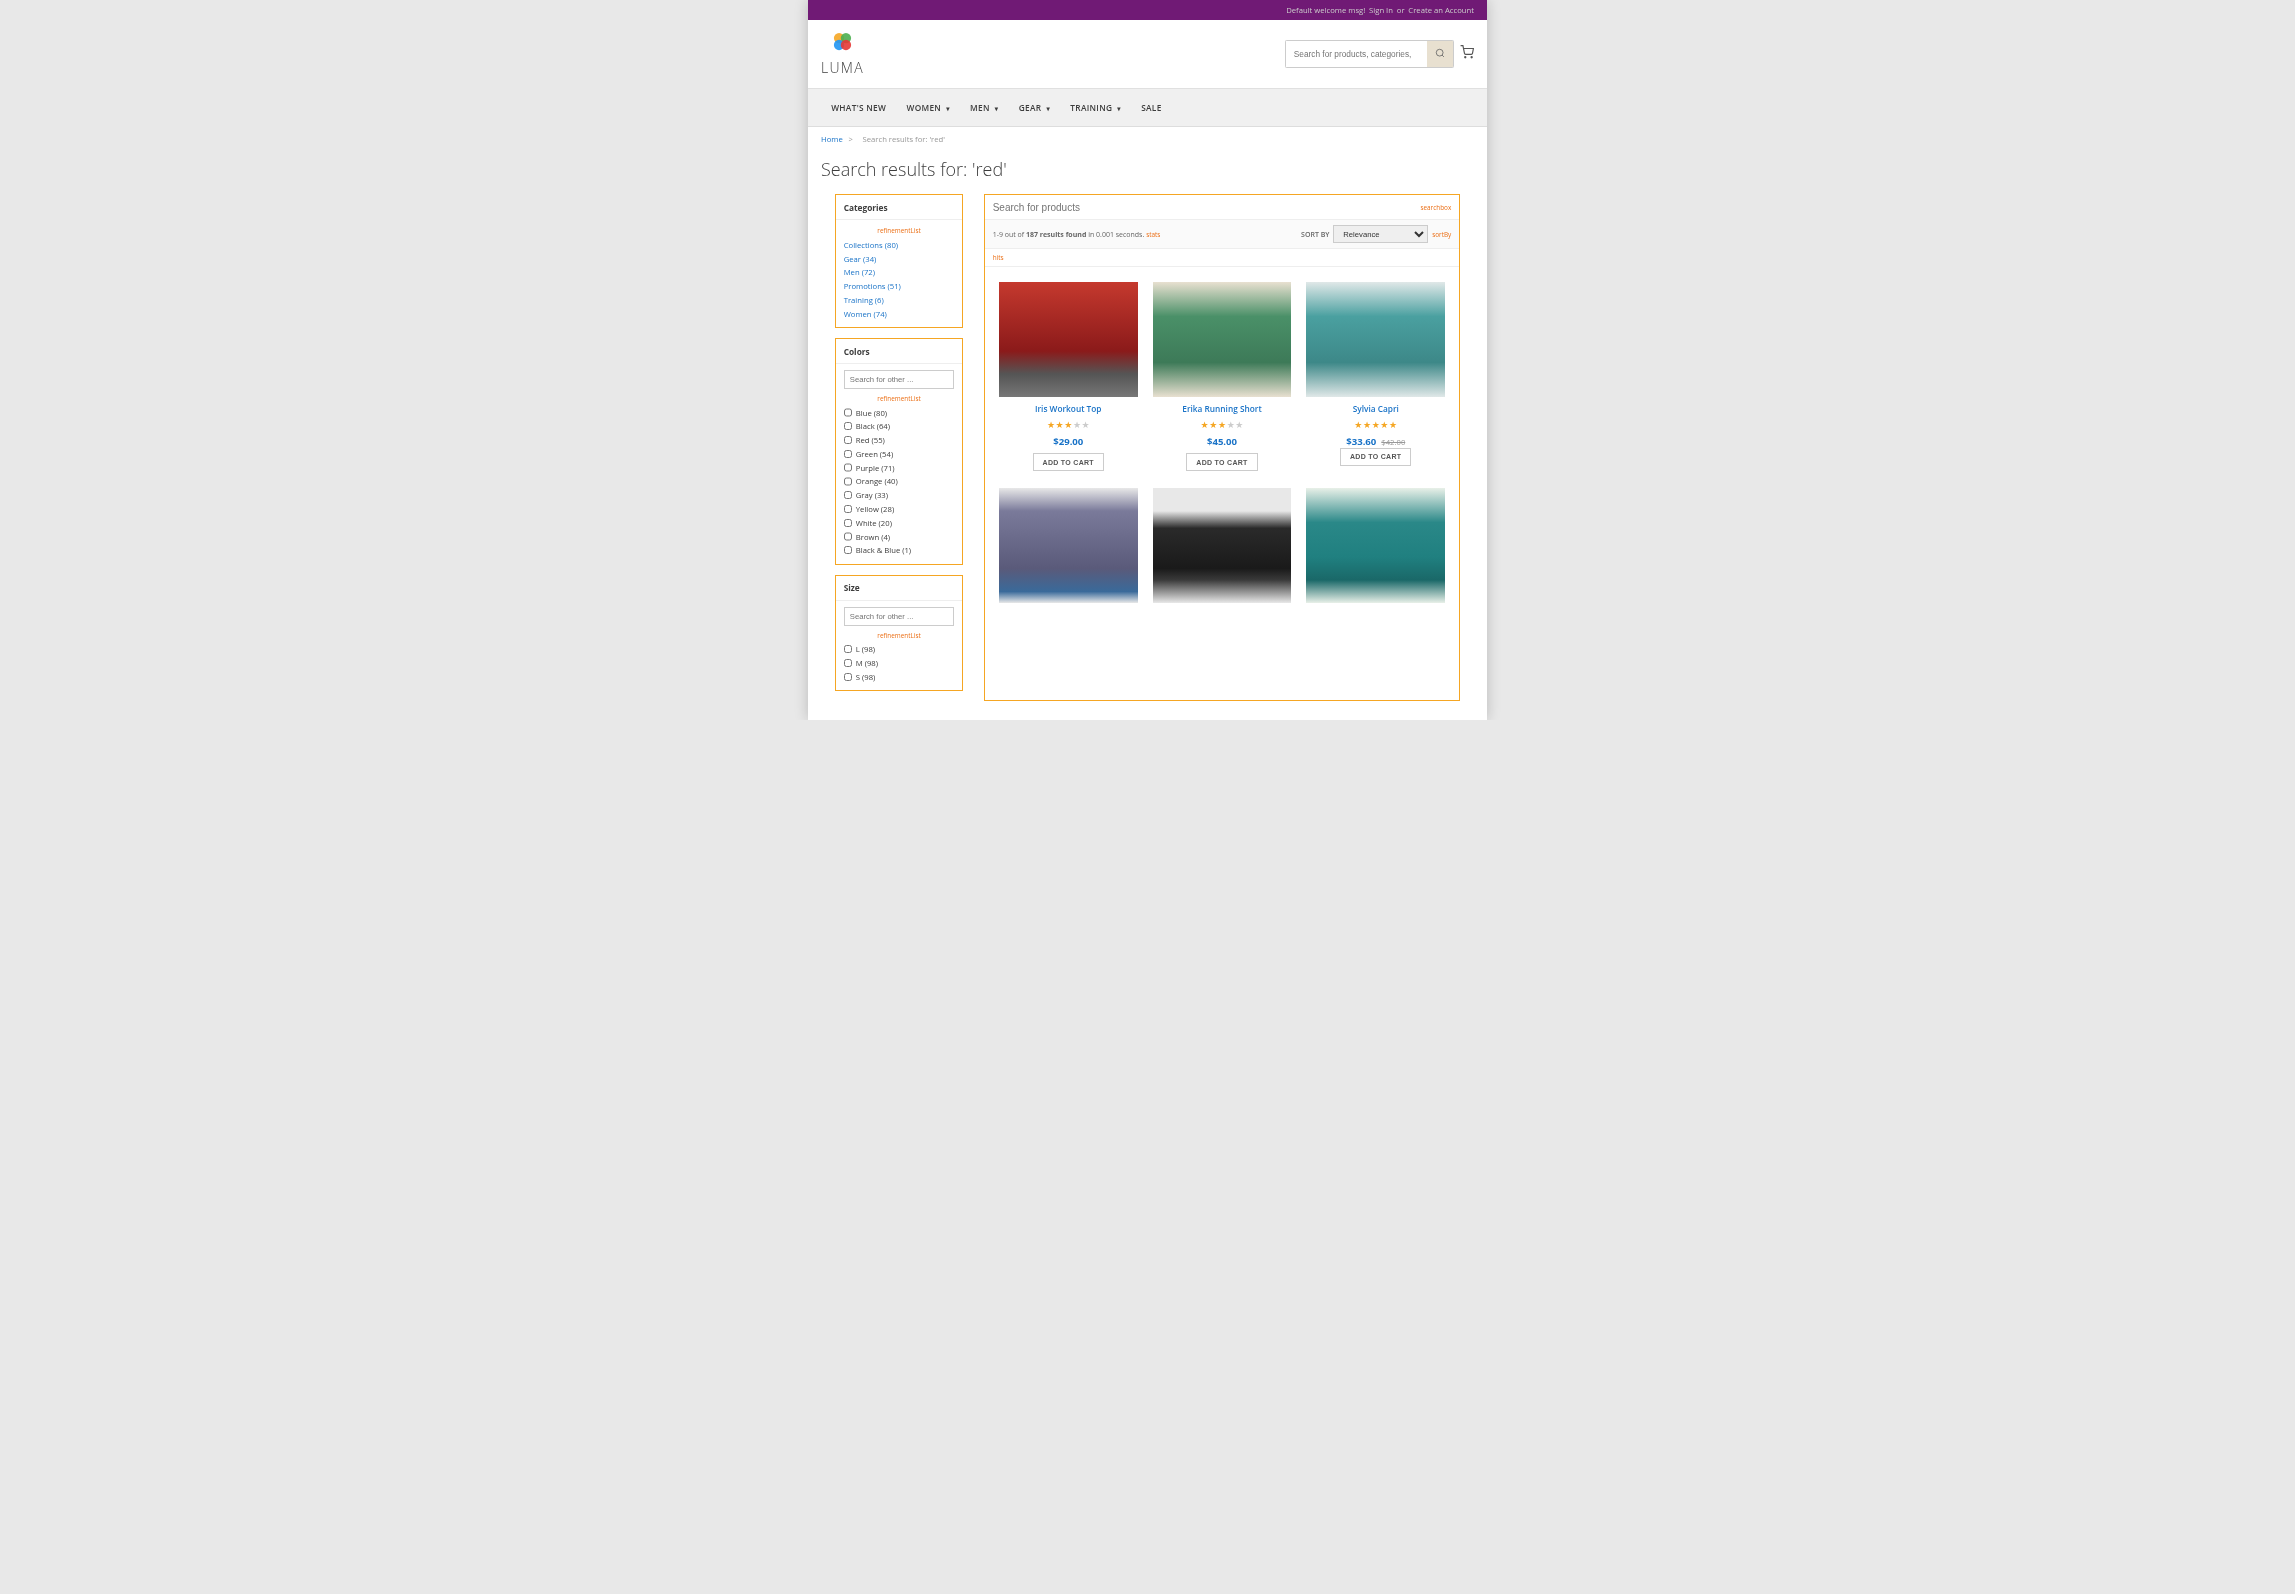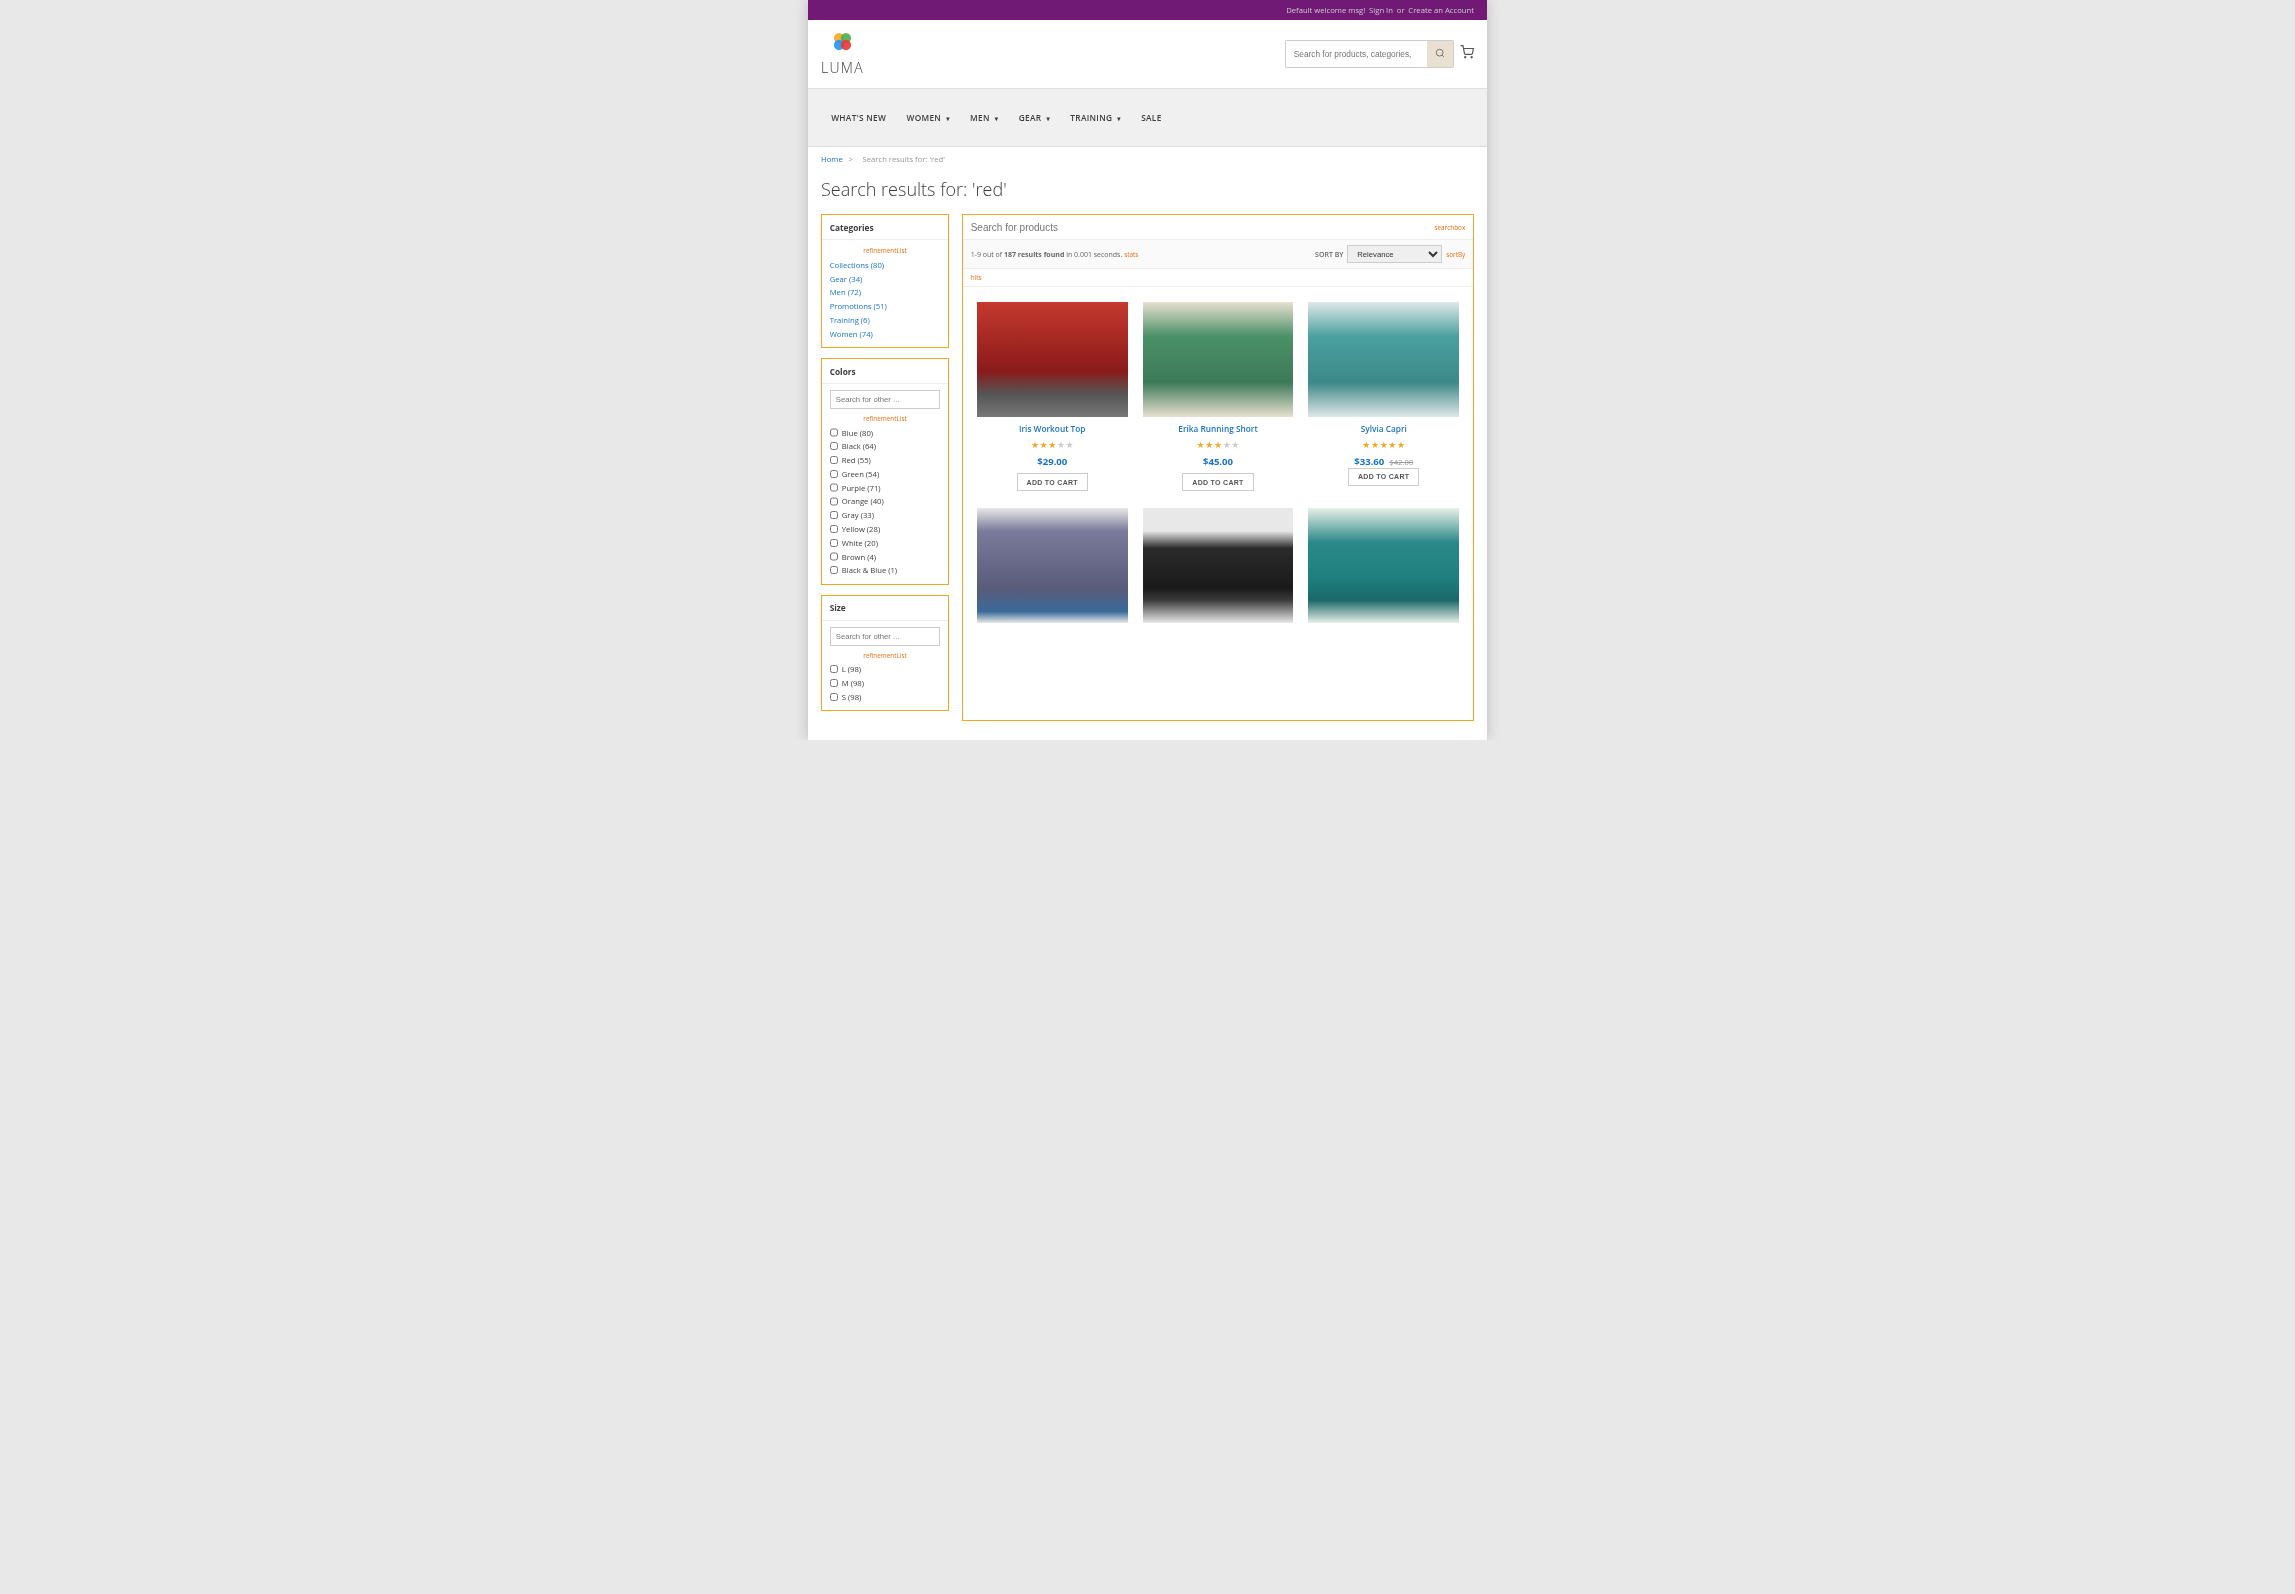--- a/index.html
+++ b/index.html
@@ -15,36 +15,36 @@
     .header { display: flex; align-items: center; justify-content: space-between; padding: 10.2px 13px; border-bottom: 0.6px solid #e0e0e0; }
     .logo { display: flex; align-items: center; gap: 5.1px; text-decoration: none; flex-direction: column; }
     .logo-text { font-size: 14px; font-weight: 300; color: #3d3d3d; letter-spacing: 1.3px; text-transform: uppercase; }
     .header-right { display: flex; align-items: center; gap: 6.4px; }
     .search-bar { display: flex; align-items: center; border: 0.6px solid #ccc; border-radius: 1.3px; overflow: hidden; }
     .search-bar input { border: none; outline: none; padding: 5.1px 7.7px; font-size: 8.3px; width: 141px; color: #666; }
     .search-bar button { background: #e8e0d0; border: none; padding: 5.1px 7.7px; cursor: pointer; color: #666; }
     .cart-icon-btn { background: none; border: none; cursor: pointer; font-size: 13px; color: #555; }
 
     
-    .nav { background: #f0f0f0; border-bottom: 0.6px solid #ddd; padding: 14px 13px; }
+    .nav { background: #f0f0f0; border-bottom: 0.6px solid #ddd; padding: 4px 13px; }
     .nav ul { display: flex; list-style: none; gap: 0; }
     .nav ul li a { display: block; padding: 9px 10.2px; color: #3d3d3d; text-decoration: none; font-size: 8.3px; font-weight: 600; text-transform: uppercase; letter-spacing: 0.3px; }
     .nav ul li a .arrow { font-size: 6.4px; margin-left: 2.6px; }
 
     
     .breadcrumb { padding: 7.7px 13px; font-size: 7.7px; color: #666; }
     .breadcrumb a { color: #1a73c7; text-decoration: none; }
     .breadcrumb span { margin: 0 3.8px; color: #999; }
 
     
     .page-title { padding: 5.1px 13px 13px; }
     .page-title h1 { font-size: 18px; font-weight: 300; color: #3d3d3d; }
 
     
-    .main-content { display: flex; gap: 0; padding: 0 13px 19px; }
+    .main-content { display: flex; gap: 8px; padding: 0 27px 19px; }
 
     
     .sidebar { width: 128px; flex-shrink: 0; margin-right: 13px; }
 
     .filter-block { border: 1.3px solid #f5a623; margin-bottom: 10.2px; }
     .filter-block-title { padding: 6.4px 7.7px; font-size: 8.3px; font-weight: 700; color: #3d3d3d; background: #fff; border-bottom: 0.6px solid #eee; }
     .filter-block-content { padding: 6.4px 7.7px; }
 
     .category-link { display: block; color: #1a73c7; text-decoration: none; font-size: 7.7px; padding: 1.9px 0; }
     .refinement-list-label { font-size: 6.4px; color: #eb6f16; text-align: center; margin-bottom: 2.6px; cursor: pointer; }

